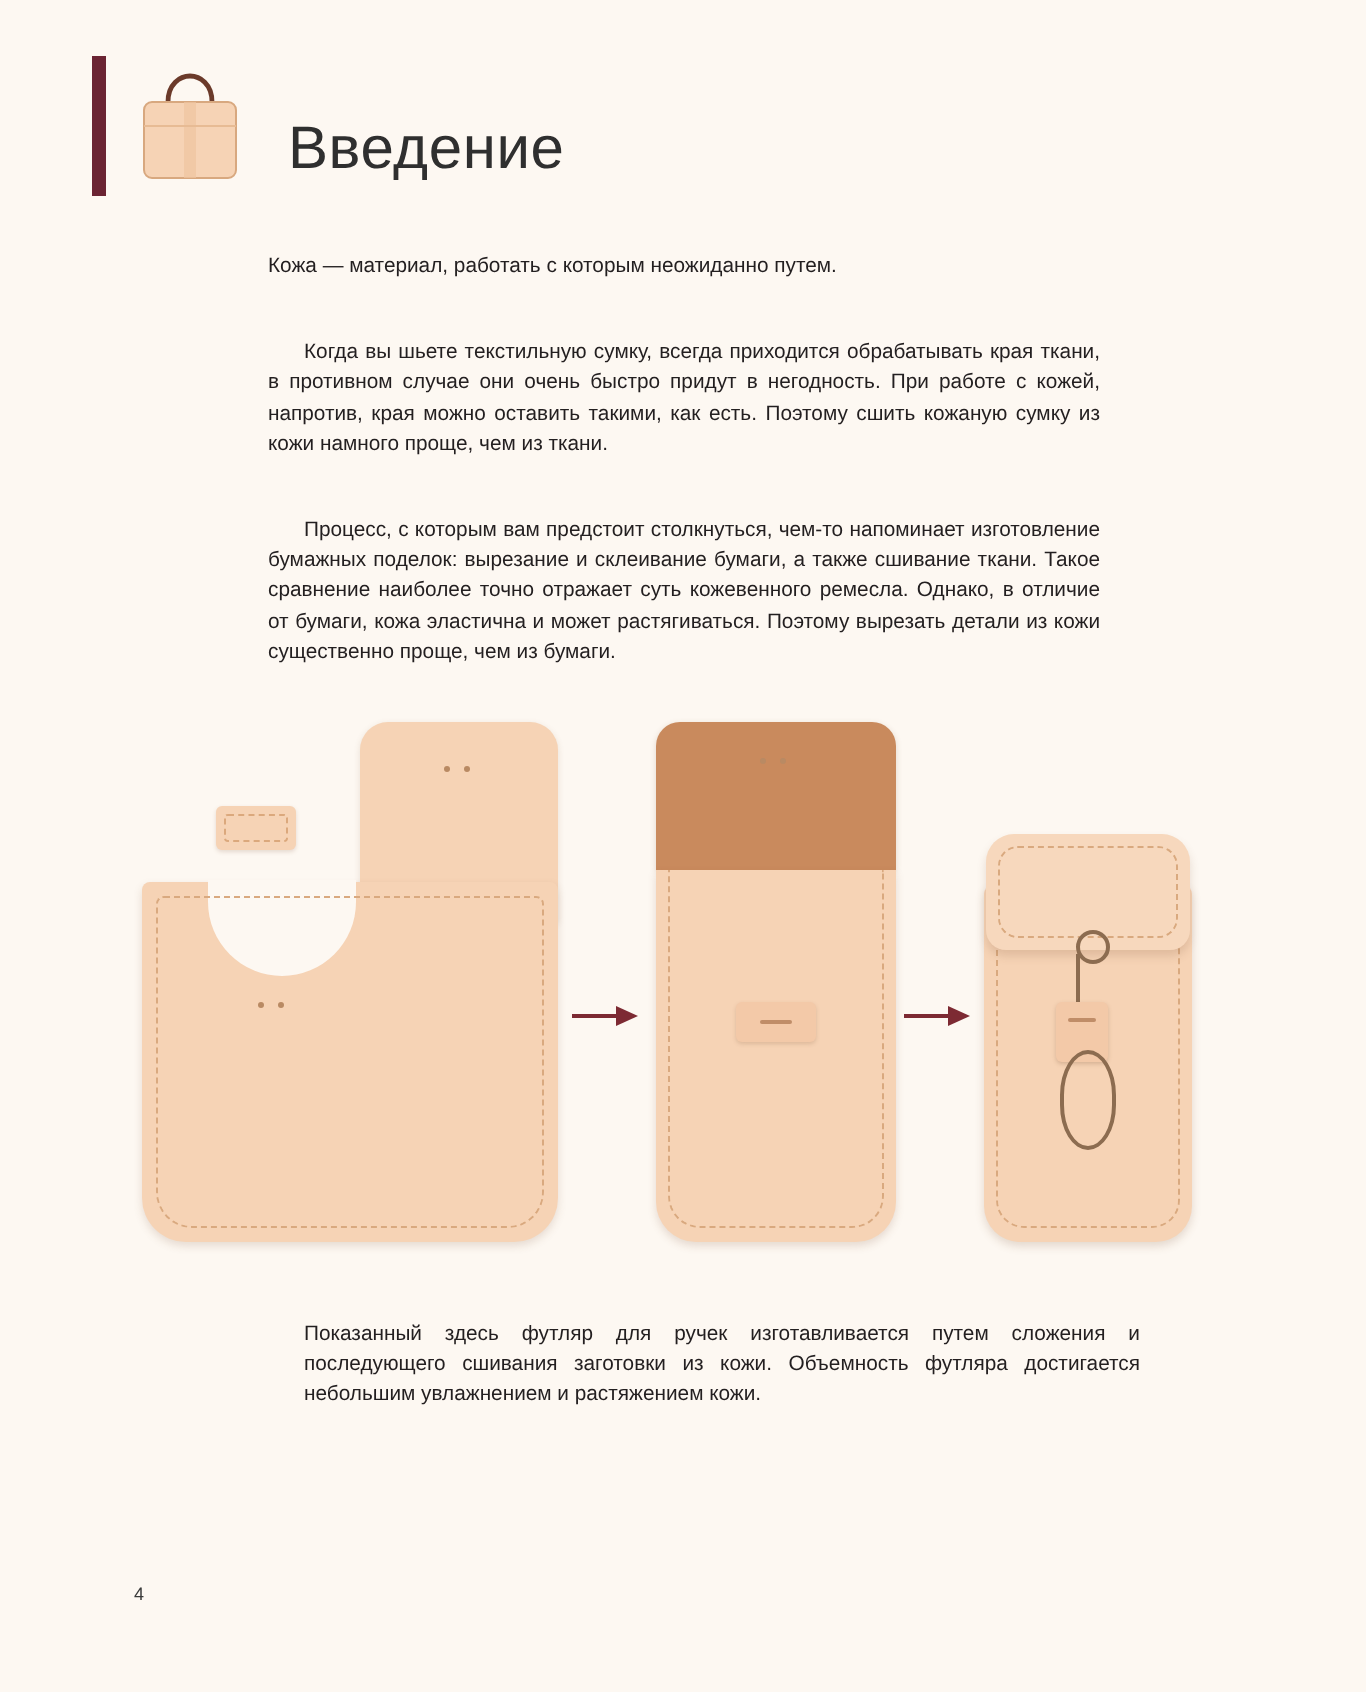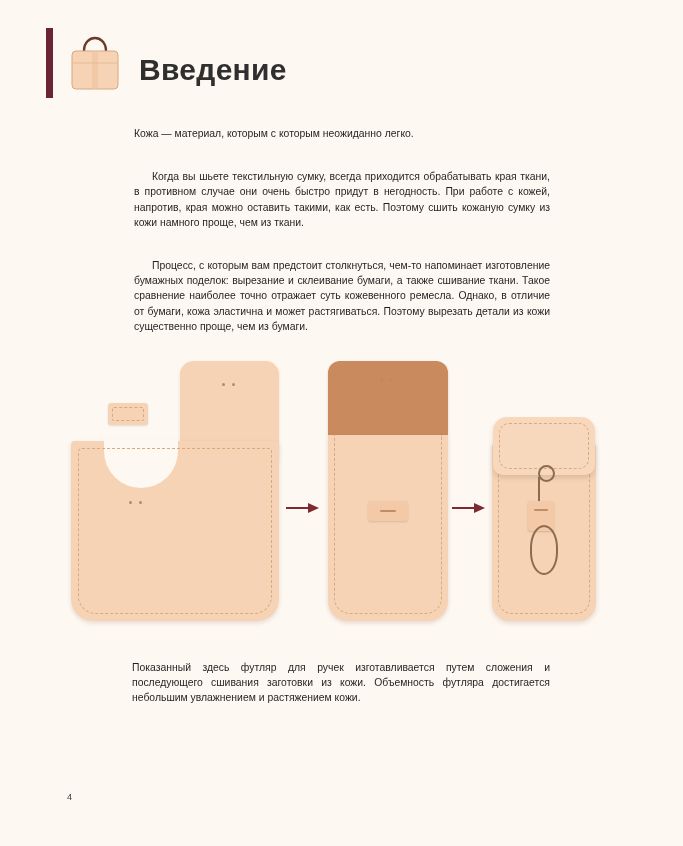--- a/index.html
+++ b/index.html
@@ -36,43 +36,43 @@
     width: 66px;
     height: 62px;
   }
   .page-title {
     position: absolute;
     left: 139px;
     top: 53px;
     font-size: 30px;
     color: #2f2f2f;
     letter-spacing: 0.3px;
-    font-weight: bold;
-    margin: 0;
+    font-weight: normal;
+    margin: 5px;
   }
   .body-text {
     position: absolute;
     left: 134px;
     top: 126px;
     width: 416px;
     font-size: 10.4px;
     line-height: 15.2px;
     color: #231f20;
     text-align: justify;
   }
   .body-text p {
     margin: 0;
   }
   .body-text p.indent {
     text-indent: 18px;
     margin-top: 28px;
   }
   .caption {
     position: absolute;
-    left: 132px;
+    left: 152px;
     top: 660px;
     width: 418px;
     font-size: 10.4px;
     line-height: 15.2px;
     color: #231f20;
     text-align: justify;
   }
   .caption p { margin: 0; }
   .page-number {
     position: absolute;
@@ -323,21 +323,21 @@
       <path d="M22 18 C22 9, 28 5, 33 5 C38 5, 44 9, 44 18" fill="none" stroke="#6b3a2a" stroke-width="2.4"></path>
       <path d="M14 18 h38 a4 4 0 0 1 4 4 v30 a4 4 0 0 1 -4 4 h-38 a4 4 0 0 1 -4 -4 v-30 a4 4 0 0 1 4 -4 z" fill="#f6d3b5" stroke="#d8a87f" stroke-width="1"></path>
       <path d="M30 18 h6 v38 h-6 z" fill="#f0c49f" opacity="0.7"></path>
       <path d="M10 30 h46" stroke="#e7bb94" stroke-width="1" fill="none"></path>
     </svg>
   </div>
 
   <h1 class="page-title">Введение</h1>
 
   <div class="body-text">
-    <p>Кожа — материал, которым с которым неожиданно легко.</p>
+    <p>Кожа — материал, работать с которым неожиданно путем.</p>
     <p class="indent">Когда вы шьете текстильную сумку, всегда приходится обрабатывать края ткани, в противном случае они очень быстро придут в негодность. При работе с кожей, напротив, края можно оставить такими, как есть. Поэтому сшить кожаную сумку из кожи намного проще, чем из ткани.</p>
     <p class="indent">Процесс, с которым вам предстоит столкнуться, чем-то напоминает изготовление бумажных поделок: вырезание и склеивание бумаги, а также сшивание ткани. Такое сравнение наиболее точно отражает суть кожевенного ремесла. Однако, в отличие от бумаги, кожа эластична и может растягиваться. Поэтому вырезать детали из кожи существенно проще, чем из бумаги.</p>
   </div>
 
   <div class="figure">
 
     <div class="leather s1-small">
       <div class="in"></div>
     </div>
 

